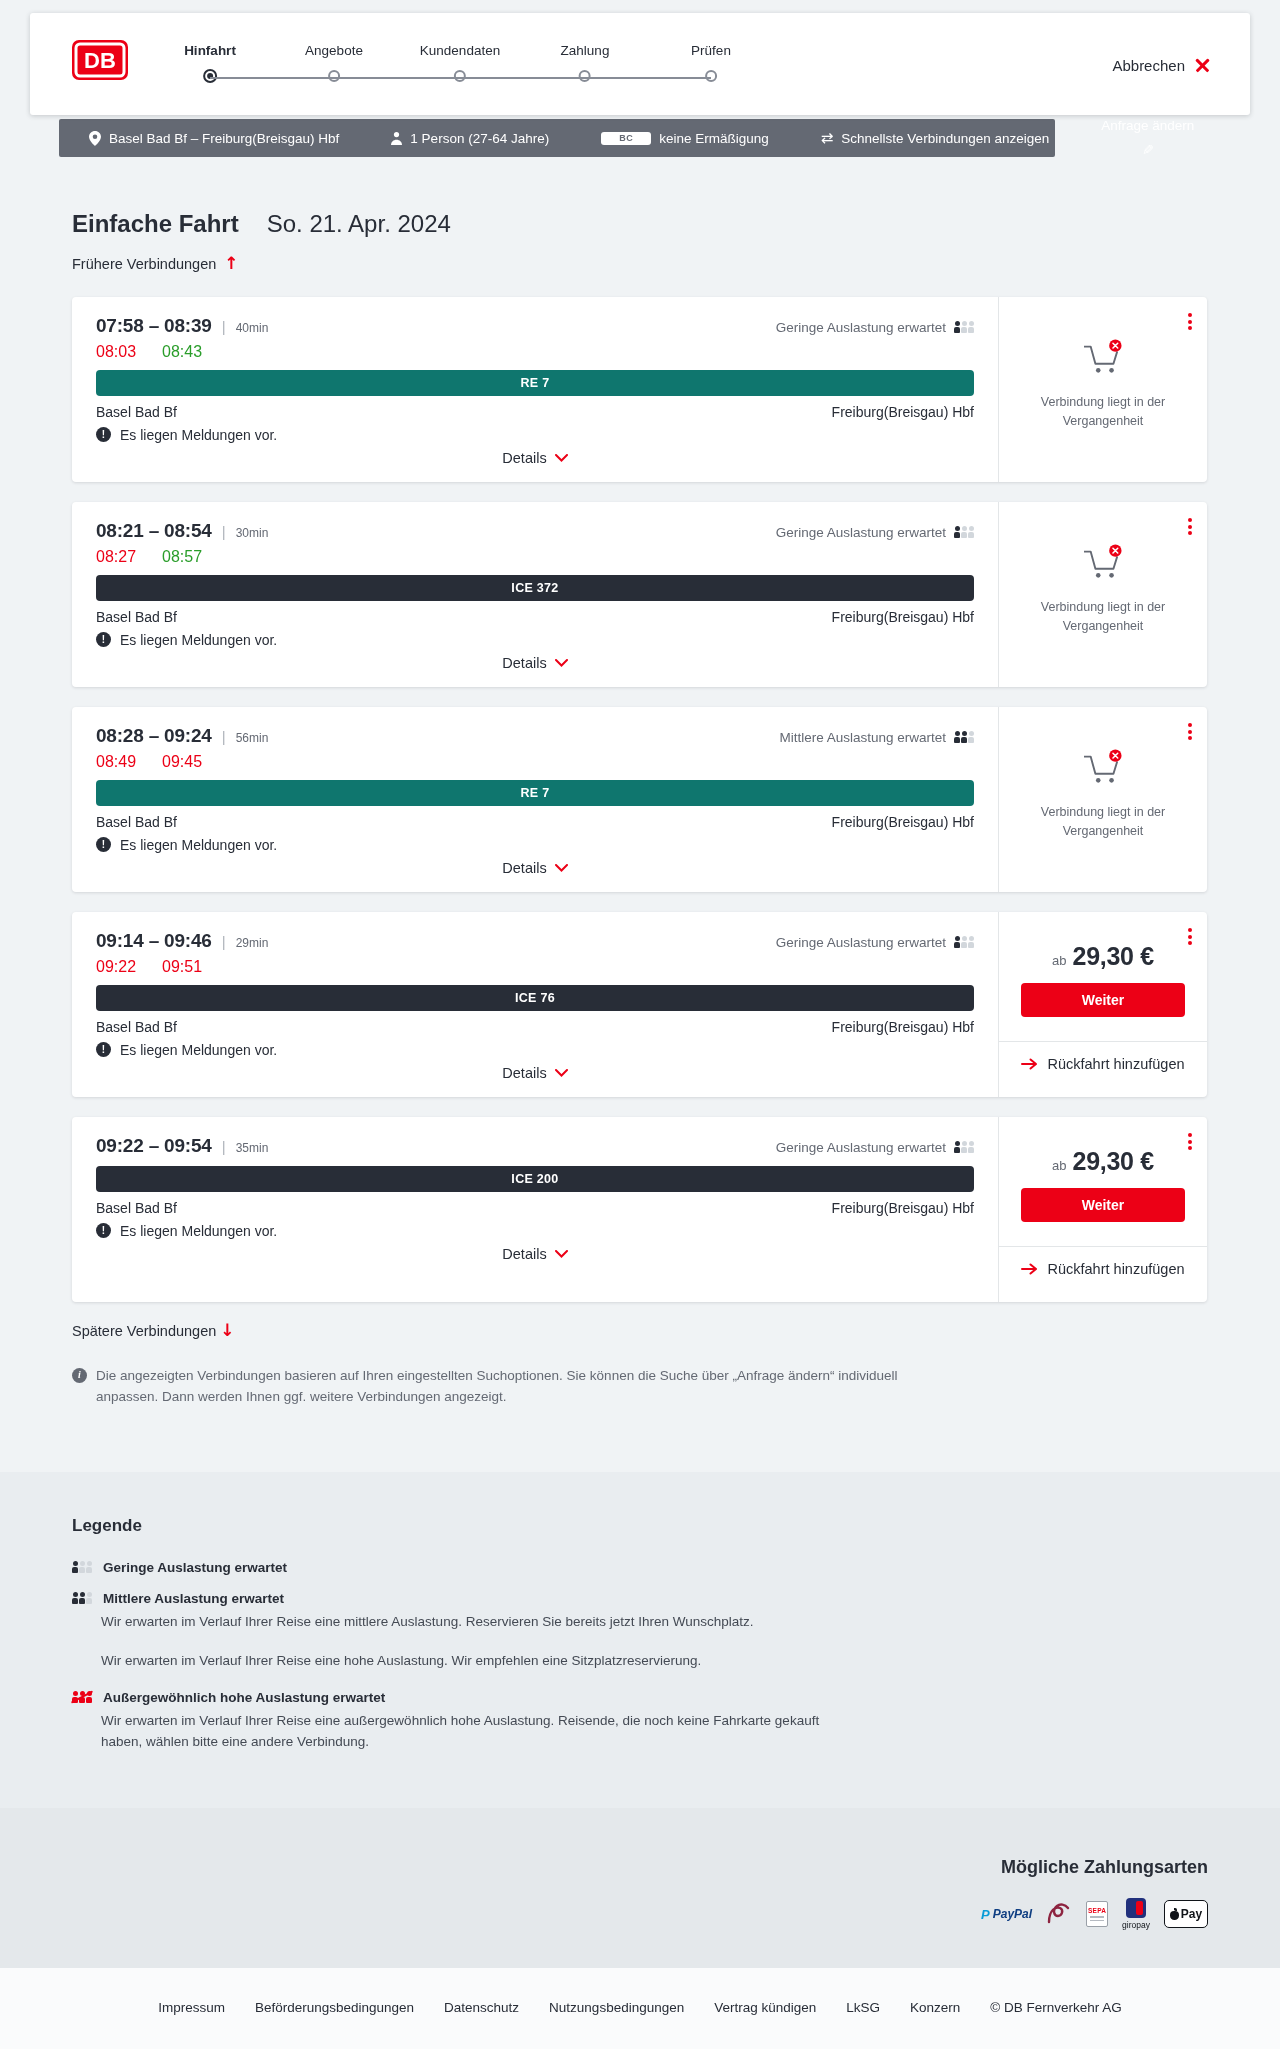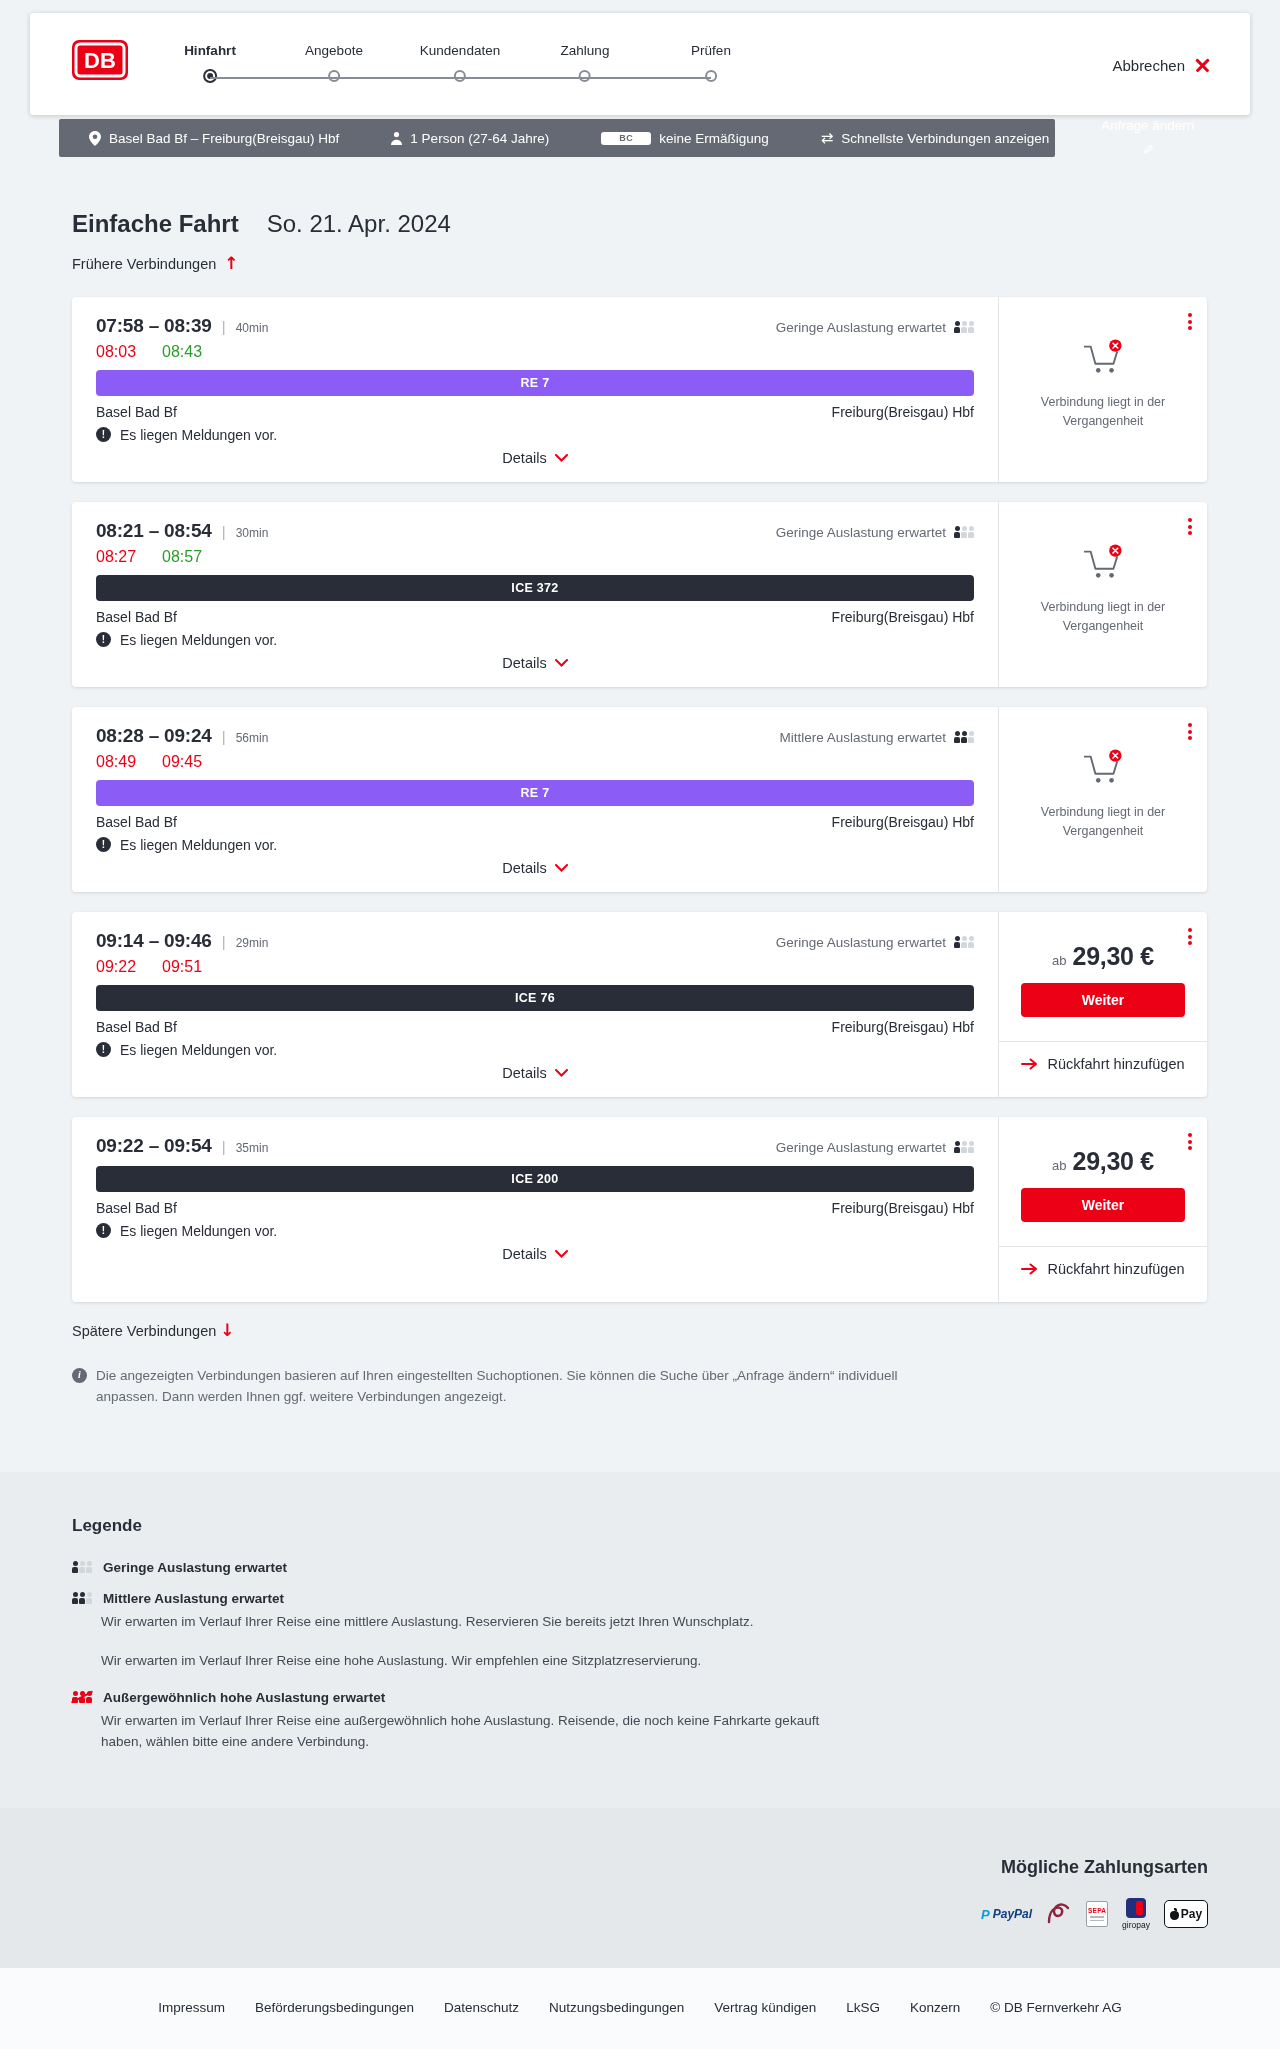--- a/index.html
+++ b/index.html
@@ -54,21 +54,21 @@
   .p::after{content:"";display:block;width:6px;height:6px;border-radius:2px 2px 1px 1px;background:currentColor;margin-top:1px;}
   .occ[data-level="low"] .p:nth-child(1){color:#282d37;}
   .occ[data-level="mid"] .p:nth-child(1),.occ[data-level="mid"] .p:nth-child(2){color:#282d37;}
   .occ[data-level="high"] .p{color:#f75f00;}
   .occ[data-level="exceptional"] .p{color:#ec0016;}
   .occ .slash{position:absolute;left:-2px;top:5px;width:24px;height:2px;background:#ec0016;transform:rotate(-28deg);border-radius:1px;}
   .row2{margin-top:6px;font-size:16px;display:flex;gap:26px;}
   .delay[data-state="late"]{color:#ec0016;}
   .delay[data-state="ok"]{color:#2a9d2a;}
   .train-bar{margin-top:9px;height:26px;border-radius:4px;display:flex;align-items:center;justify-content:center;color:#fff;font-size:12.5px;font-weight:bold;letter-spacing:.3px;}
-  .train-bar[data-state="regional"]{background:#8b5cf6;}
+  .train-bar[data-state="regional"]{background:#0f766e;}
   .train-bar[data-state="ice"]{background:#282d37;}
   .stations{margin-top:8px;display:flex;justify-content:space-between;font-size:14px;}
   .notice{margin-top:7px;display:flex;align-items:center;gap:9px;font-size:14px;}
   .notice-icon{width:15px;height:15px;border-radius:50%;background:#282d37;color:#fff;font-size:10px;font-weight:bold;display:inline-flex;align-items:center;justify-content:center;flex:none;}
   .details{margin-top:7px;display:flex;align-items:center;justify-content:center;gap:8px;font-size:14.5px;cursor:pointer;}
   .chev{width:13px;height:8px;flex:none;}
 
   .card-side{width:209px;border-left:1px solid #e3e6e8;position:relative;display:flex;flex-direction:column;align-items:center;}
   .kebab{position:absolute;top:12px;right:13px;padding:2px;cursor:pointer;}
   .kebab i{display:block;width:4px;height:4px;border-radius:50%;background:#ec0016;margin:2.5px 0;}

